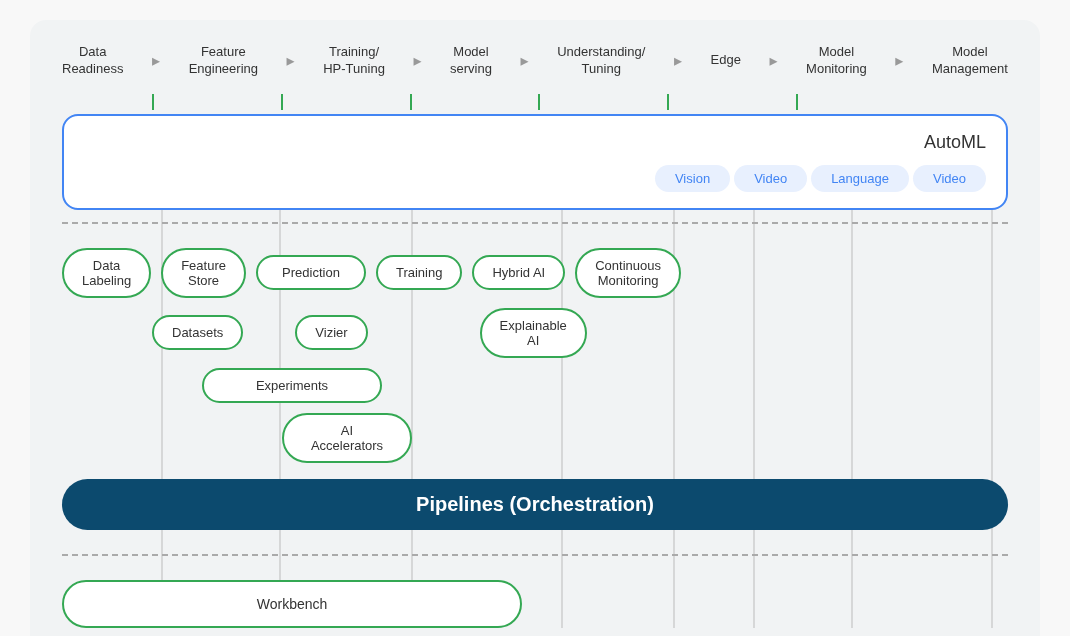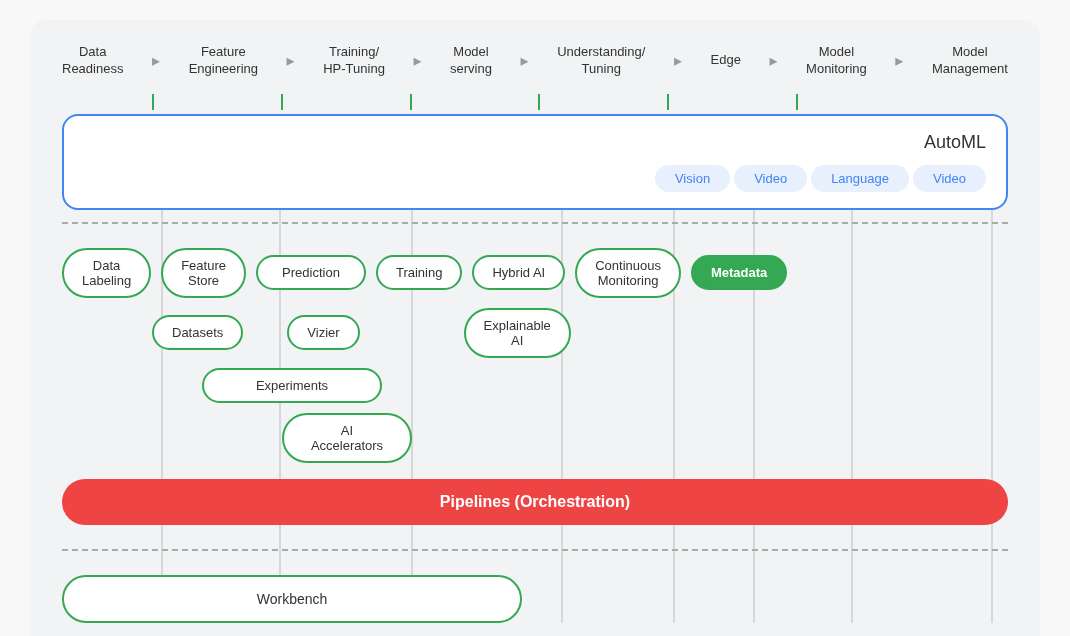--- a/index.html
+++ b/index.html
@@ -97,26 +97,26 @@
       white-space: nowrap;
     }
     .pill-filled {
       background: #34a853;
       color: white;
       font-weight: bold;
     }
 
     
     .pipelines-bar {
-      background: #ef4444;
+      background: #0c4a6e;
       color: white;
       border-radius: 30px;
       text-align: center;
       padding: 14px;
-      font-size: 16px;
+      font-size: 20px;
       font-weight: bold;
       margin: 16px 0 0 0;
       width: 100%;
     }
 
     
     .bottom-section {
       padding-top: 12px;
     }
     .pill-bottom {
@@ -228,24 +228,23 @@
 
       <div class="section-middle">
 
         <div style="display:flex; align-items:center; gap:10px; margin-bottom:10px; flex-wrap:nowrap;">
           <div class="pill" style="min-width:80px;">Data<br>Labeling</div>
           <div class="pill" style="min-width:80px;">Feature<br>Store</div>
           <div class="pill" style="min-width:110px;">Prediction</div>
           <div class="pill" style="min-width:80px;">Training</div>
           <div class="pill" style="min-width:80px;">Hybrid AI</div>
           <div class="pill" style="min-width:100px; text-align:center;">Continuous<br>Monitoring</div>
-          <div class="pill pill-filled" style="min-width:90px;">Metadata</div>
-        </div>
-
-        <div style="display:flex; align-items:center; gap:14px; margin-bottom:10px; padding-left:90px;">
+        </div>
+
+        <div style="display:flex; align-items:center; gap:22px; margin-bottom:10px; padding-left:90px;">
           <div class="pill">Datasets</div>
           <div class="pill" style="margin-left:30px;">Vizier</div>
           <div class="pill" style="margin-left:90px; text-align:center;">Explainable<br>AI</div>
         </div>
 
         <div style="display:flex; margin-bottom:10px; padding-left:140px;">
           <div class="pill" style="min-width:180px; text-align:center;">Experiments</div>
         </div>
 
         <div style="display:flex; margin-bottom:10px; padding-left:220px;">

